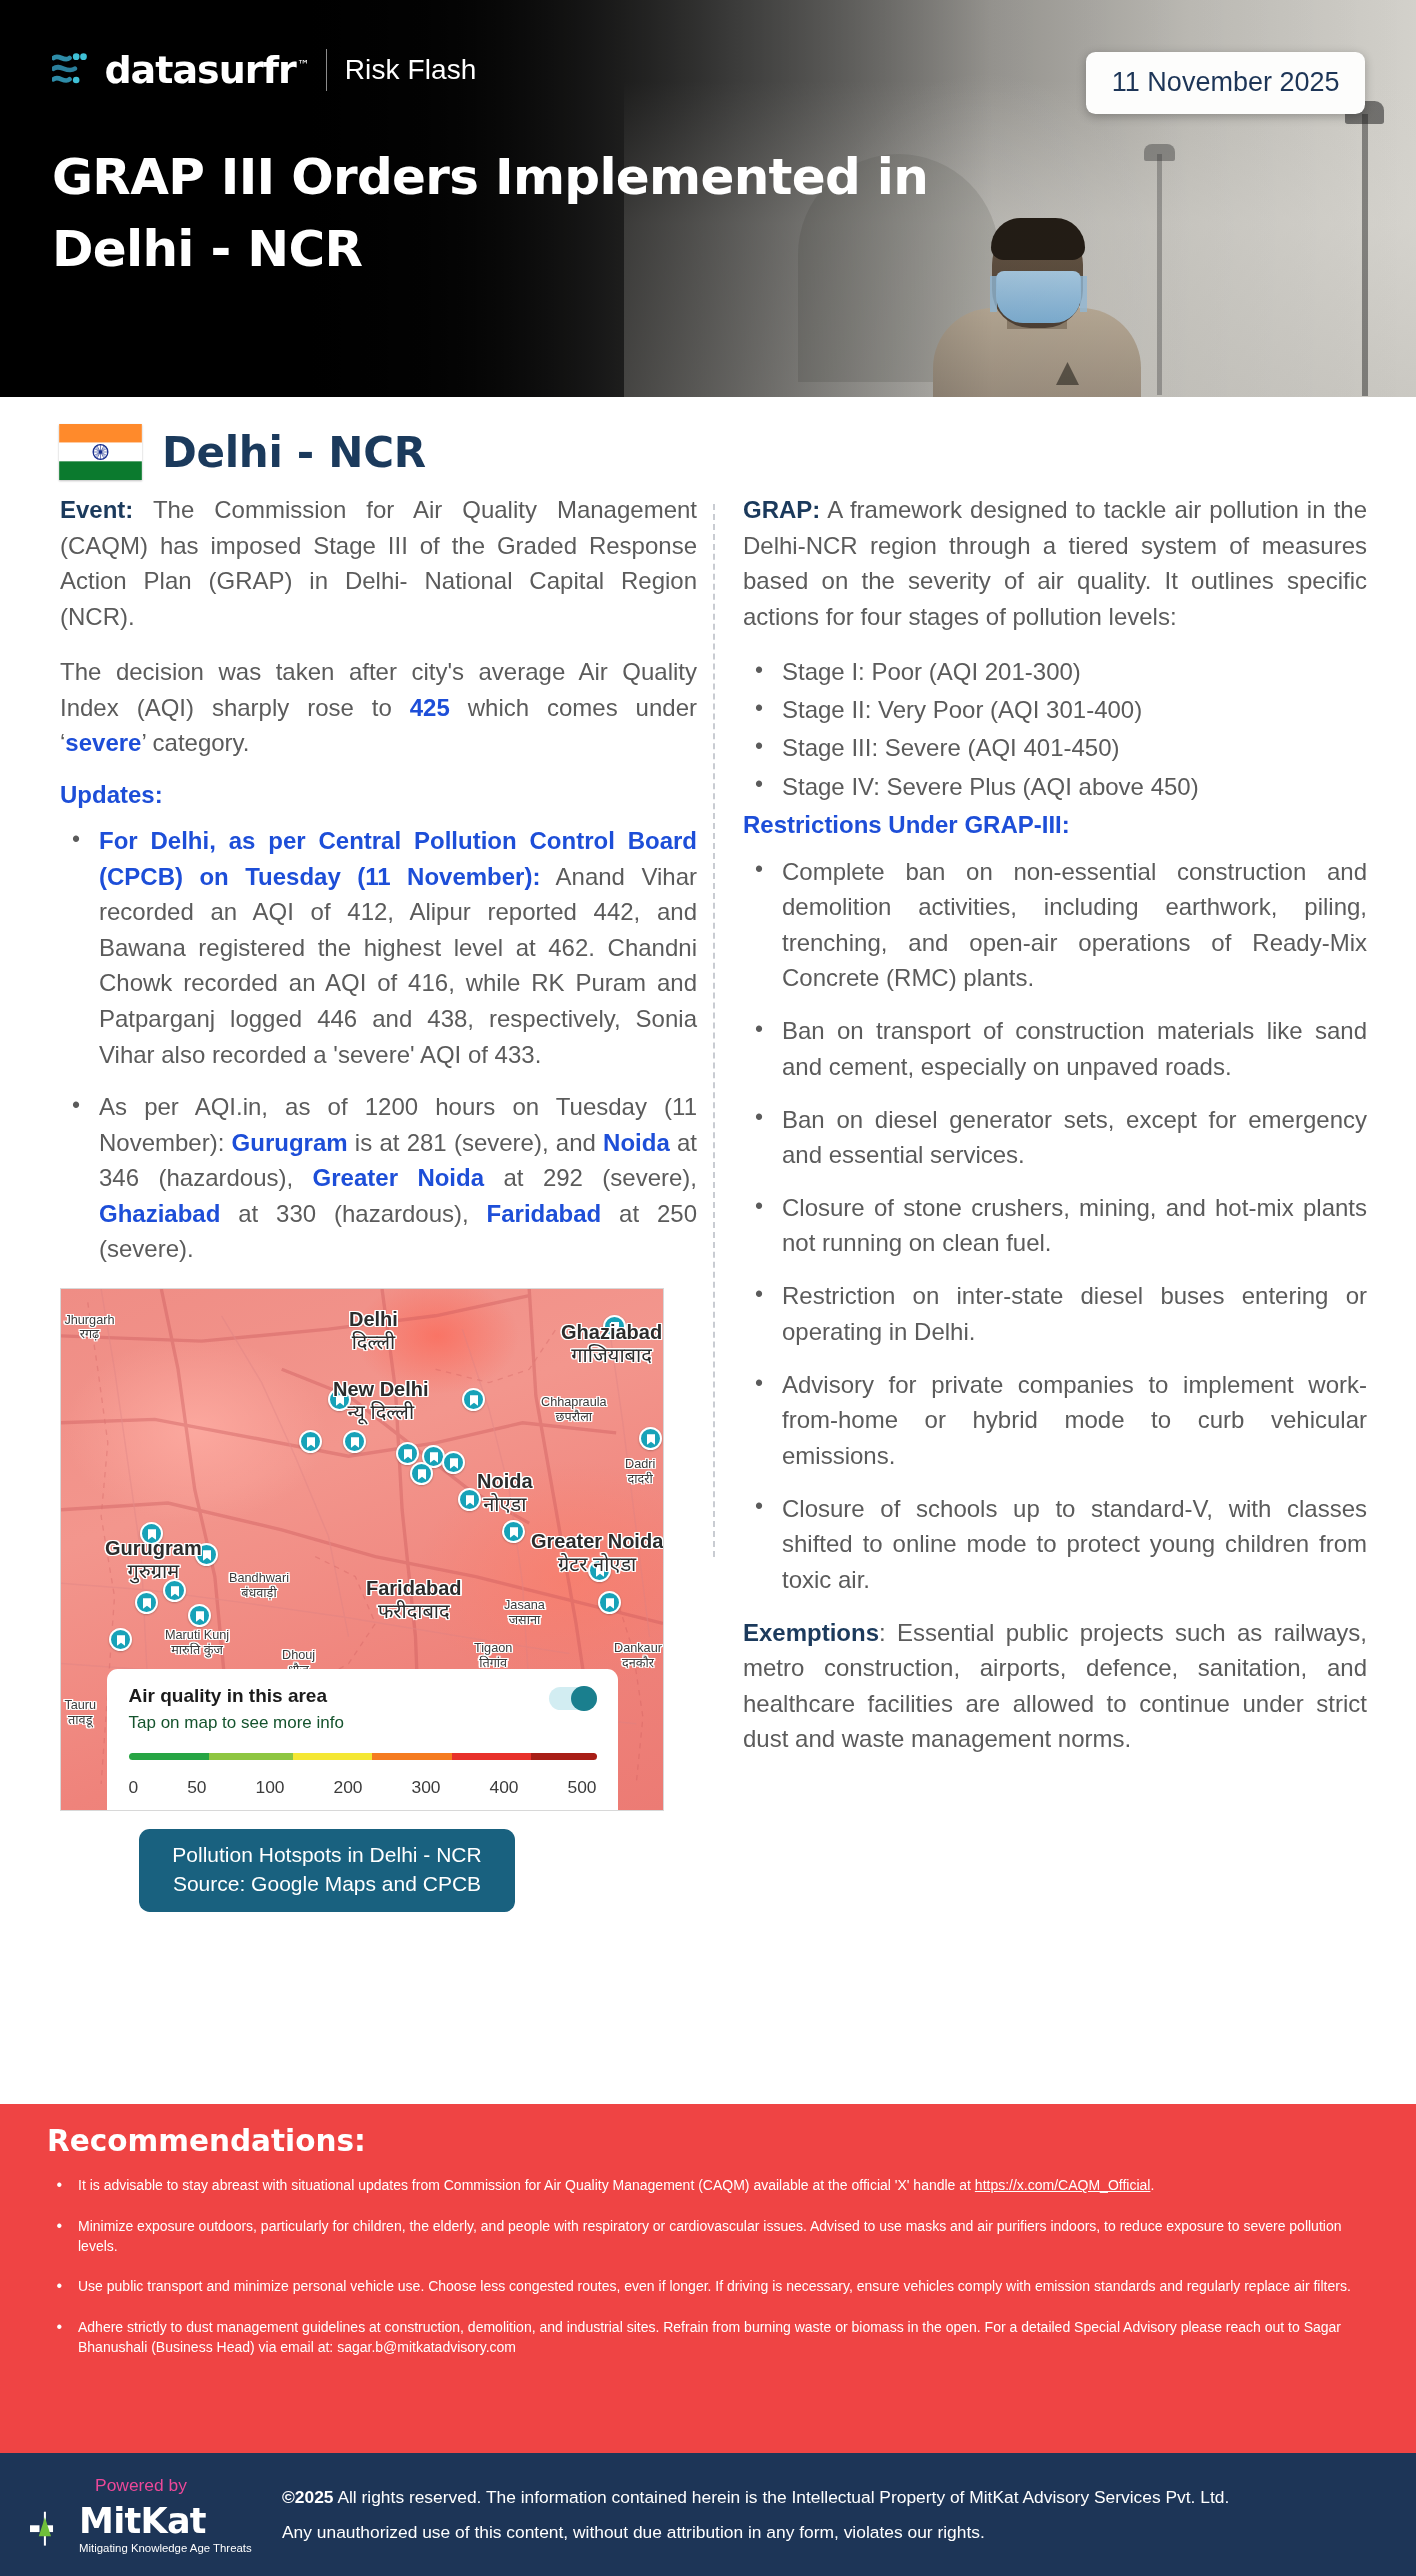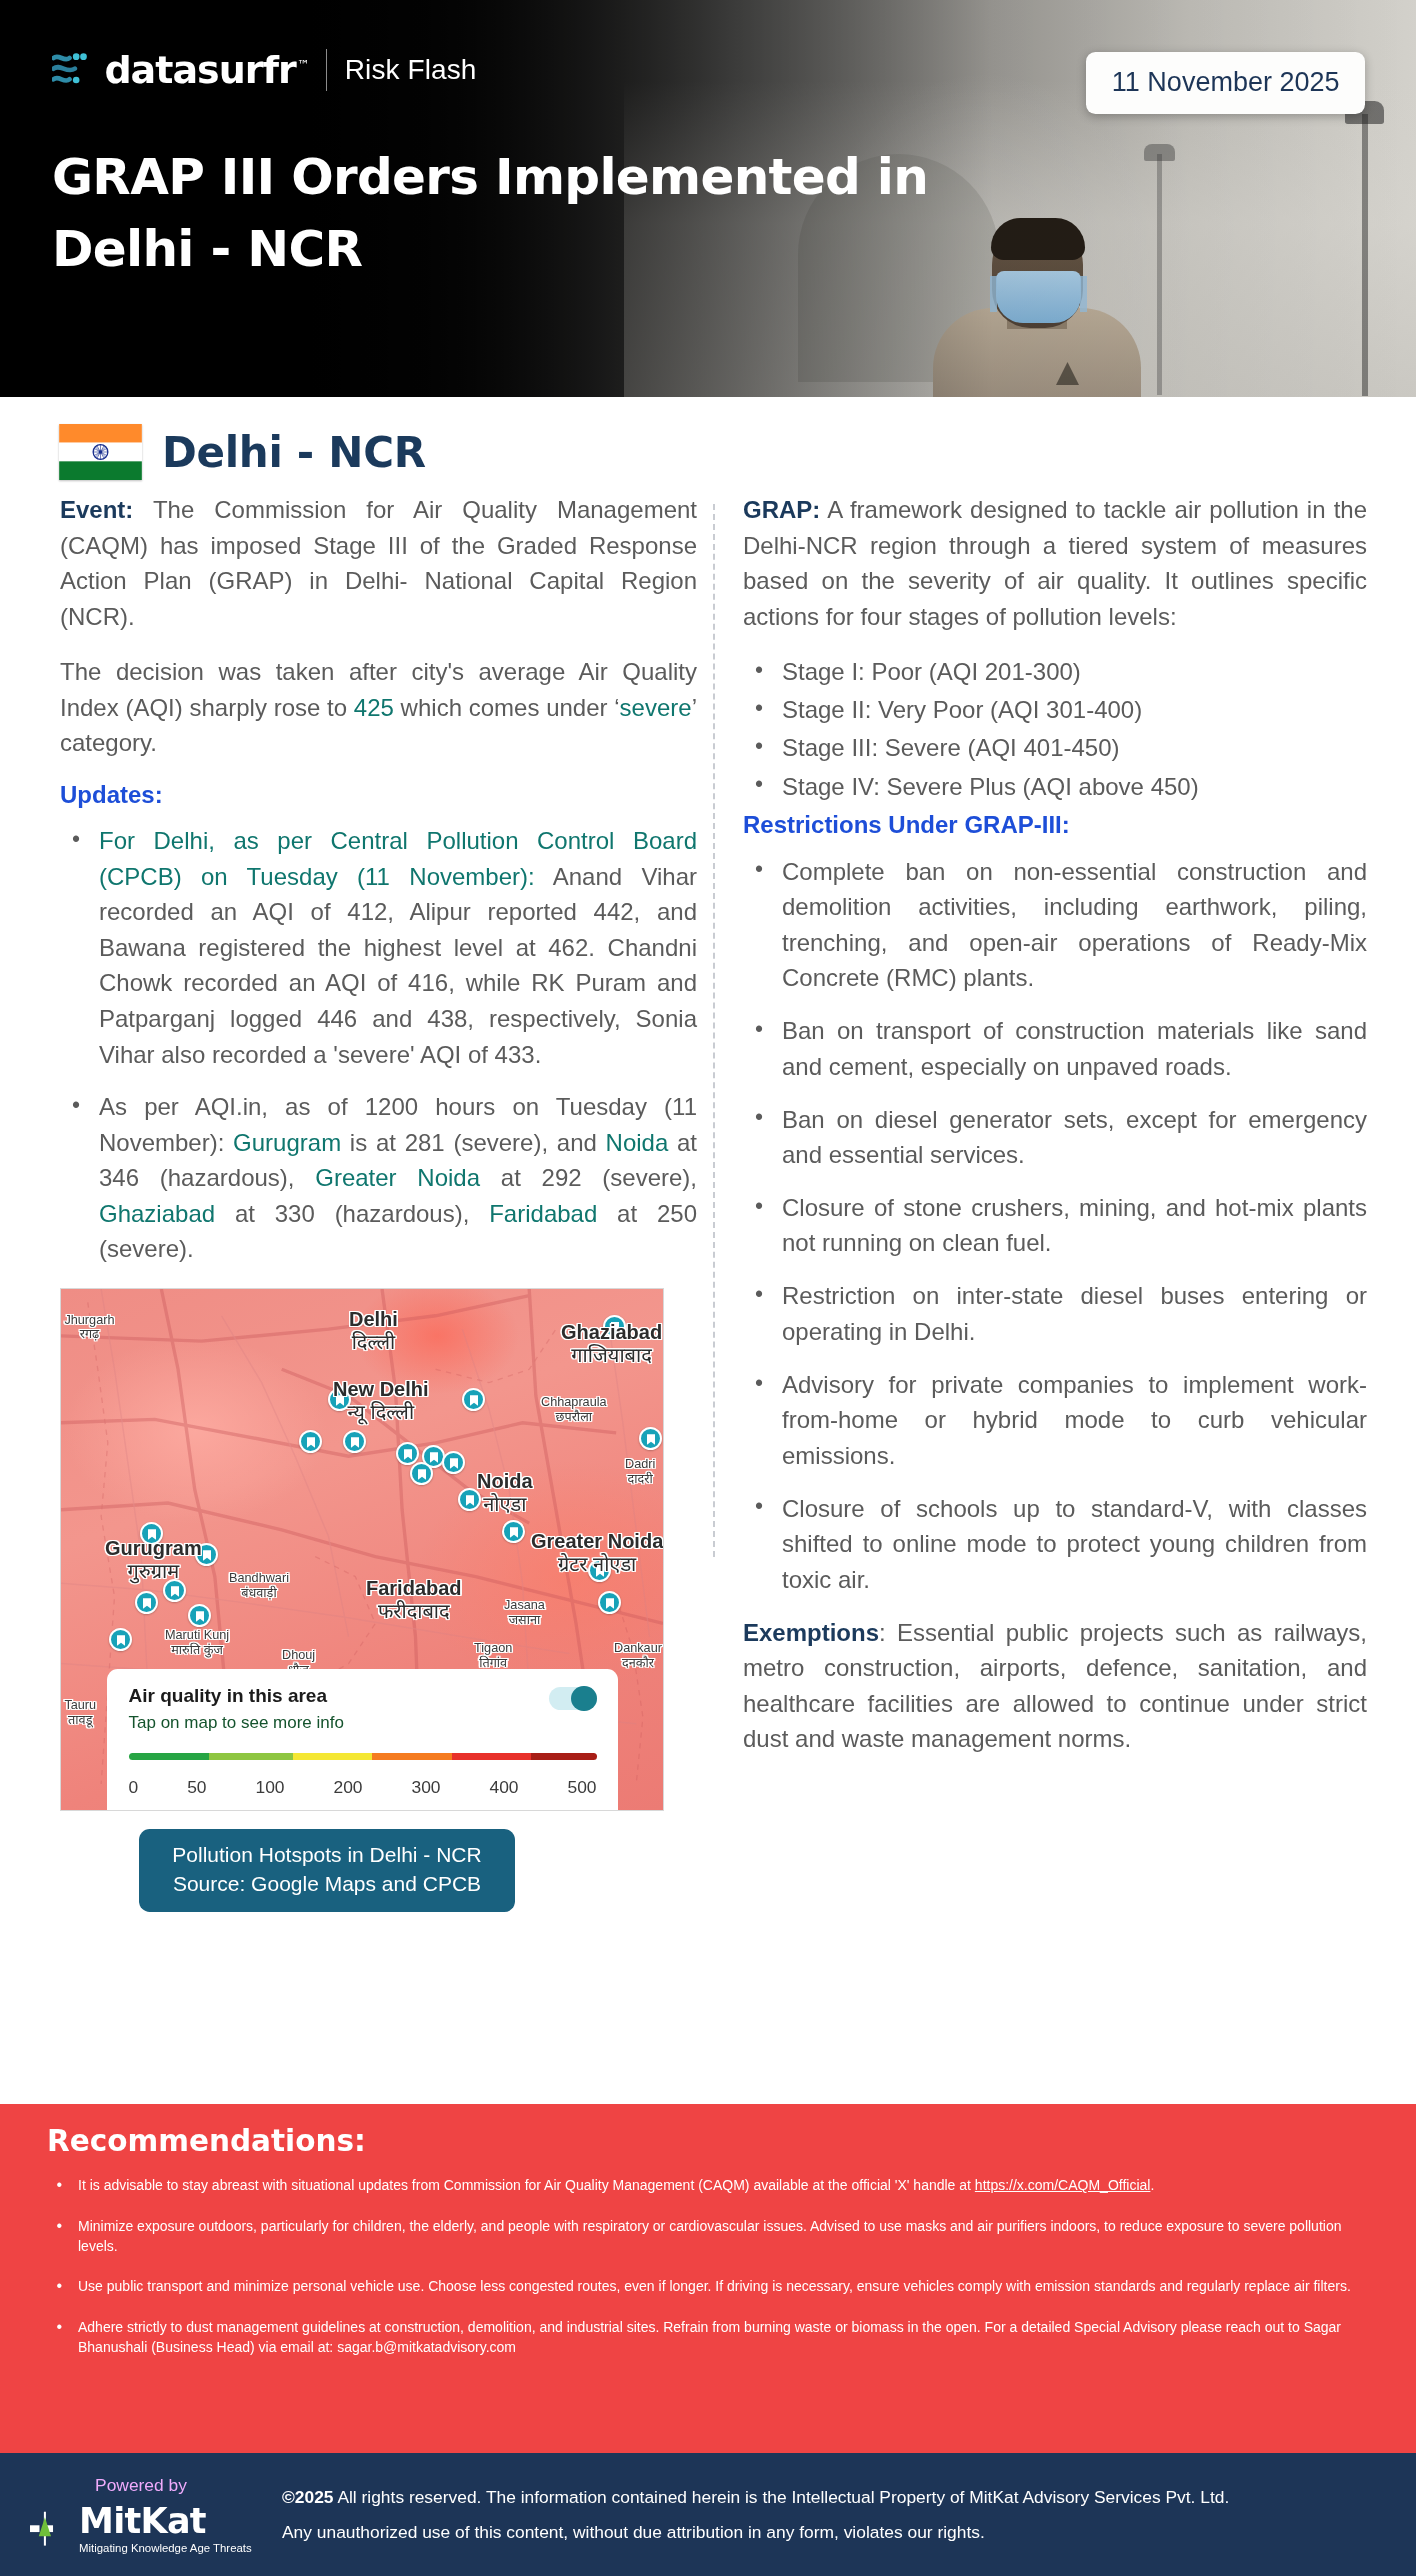--- a/index.html
+++ b/index.html
@@ -154,21 +154,21 @@
 
   p.body-text, li.body-text {
     color: #5b5b5b;
     font-size: 24px;
     line-height: 1.48;
     text-align: justify;
     font-family: "Liberation Sans", sans-serif;
   }
   p.body-text { margin-bottom: 20px; }
   .lbl { color: #1b3a5c; font-weight: 700; }
-  .strong { color: #0f766e; font-weight: 400; }
+  .strong { color: #1d4ed8; font-weight: 700; }
   .sub-head {
     color: #1d4ed8; font-size: 24px; font-weight: 700;
     font-family: "Liberation Sans", sans-serif;
     margin: 4px 0 14.8px 0;
   }
   ul.bullets { list-style: none; margin: 0 0 4px 0; padding: 0; }
   ul.bullets > li {
     position: relative; padding-left: 39px; margin-bottom: 17.4px;
   }
   ul.bullets > li::before {
@@ -275,21 +275,21 @@
   
   .footer {
     position: absolute; top: 2453px; left: 0; width: 1417px; height: 123px;
     background: #1d3557;
     display: flex; align-items: center;
   }
   .footer-brand {
     width: 282px; display: flex; flex-direction: column;
     align-items: center; justify-content: center; gap: 5.4px;
   }
-  .powered { color: #f0abfc; font-size: 17.4px; font-family:"Liberation Sans", sans-serif; }
+  .powered { color: #ec4899; font-size: 17.4px; font-family:"Liberation Sans", sans-serif; }
   .mitkat-row { display:flex; align-items:center; gap: 6.7px; }
   .mitkat-word {
     color: #ffffff; font-size: 35px; font-weight: 700;
     font-family: "DejaVu Sans", sans-serif; letter-spacing: -0.7px;
   }
   .mitkat-tag { color: #ffffff; font-size: 11.4px; font-family:"Liberation Sans", sans-serif; margin-top: 1.3px; }
   .footer-text { color: #ffffff; font-size: 17.4px; line-height: 2.0; font-family:"Liberation Sans", sans-serif; }
   .footer-text b { font-weight: 700; }
 </style>
 </head>

